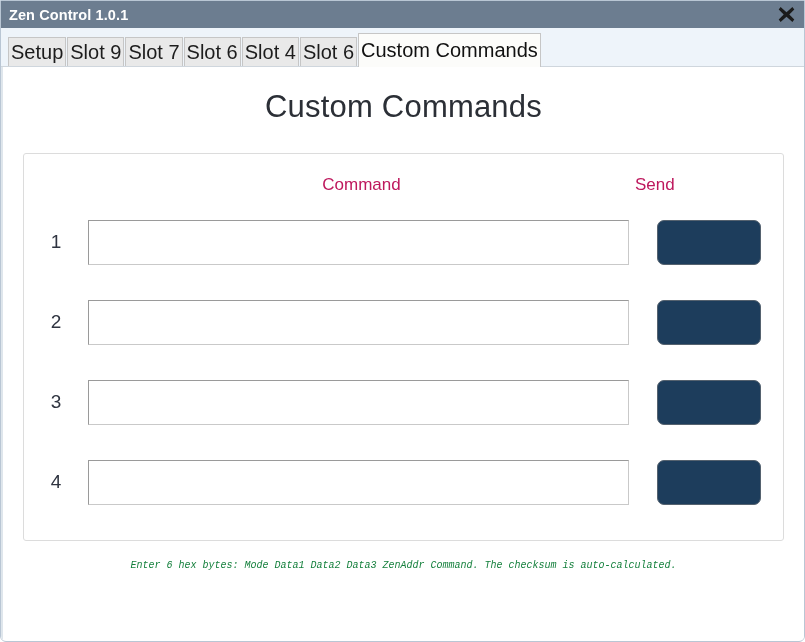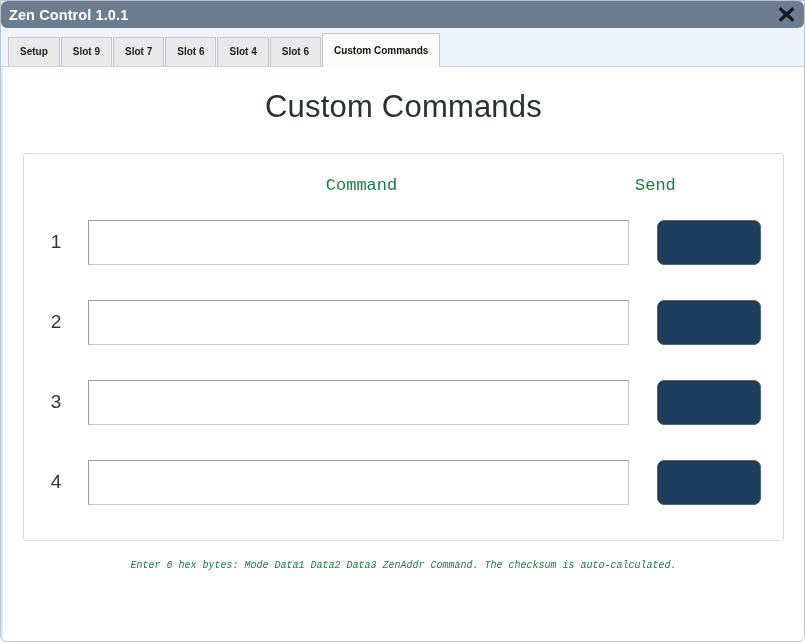--- a/index.html
+++ b/index.html
@@ -28,21 +28,20 @@
 
   
   .titlebar {
     position: relative;
     height: 27px;
     background: #6c7d90;
     display: flex;
     align-items: center;
     box-sizing: border-box;
     padding: 0 8px;
-    border-radius: 6px;
   }
   .titlebar-title {
     color: #ffffff;
     font-size: 14.5px;
     font-weight: bold;
     letter-spacing: 0.1px;
     white-space: nowrap;
   }
   .close-btn {
     position: absolute;
@@ -66,31 +65,30 @@
     display: flex;
     align-items: flex-end;
     padding-left: 7px;
     border-bottom: 1px solid #cfd6dd;
   }
   .tab {
     position: relative;
     box-sizing: border-box;
     height: 29px;
     line-height: 28px;
-    padding: 0 11px;
-    font-size: 10px;
+    padding: 0 2px;
+    font-size: 20px;
     color: #1c1c1c;
     background: #e9e9e9;
     border: 1px solid #c6c6c6;
     border-bottom: none;
     margin-right: 1px;
     white-space: nowrap;
     cursor: pointer;
     font-family: "Liberation Sans", sans-serif;
-    font-weight: bold;
   }
   .tab.active {
     height: 34px;
     line-height: 33px;
     background: #fcfcfa;
     border-color: #c6c6c6;
     color: #111111;
     z-index: 3;
     margin-bottom: -1px;
   }
@@ -130,22 +128,22 @@
     display: flex;
     align-items: center;
     height: 34px;
   }
   .col-num    { width: 64px; flex: none; }
   .col-cmd    { flex: 1; text-align: center; }
   .col-send   { width: 148px; flex: none; text-align: left; }
 
   .col-head-text {
     font-size: 17px;
-    color: #15803d;
-    font-family: Liberation Mono, monospace;
+    color: #be185d;
+    font-family: Liberation Sans, sans-serif;
   }
 
   .row {
     display: flex;
     align-items: center;
     height: 80px;
   }
   .row-num {
     width: 64px;
     flex: none;

